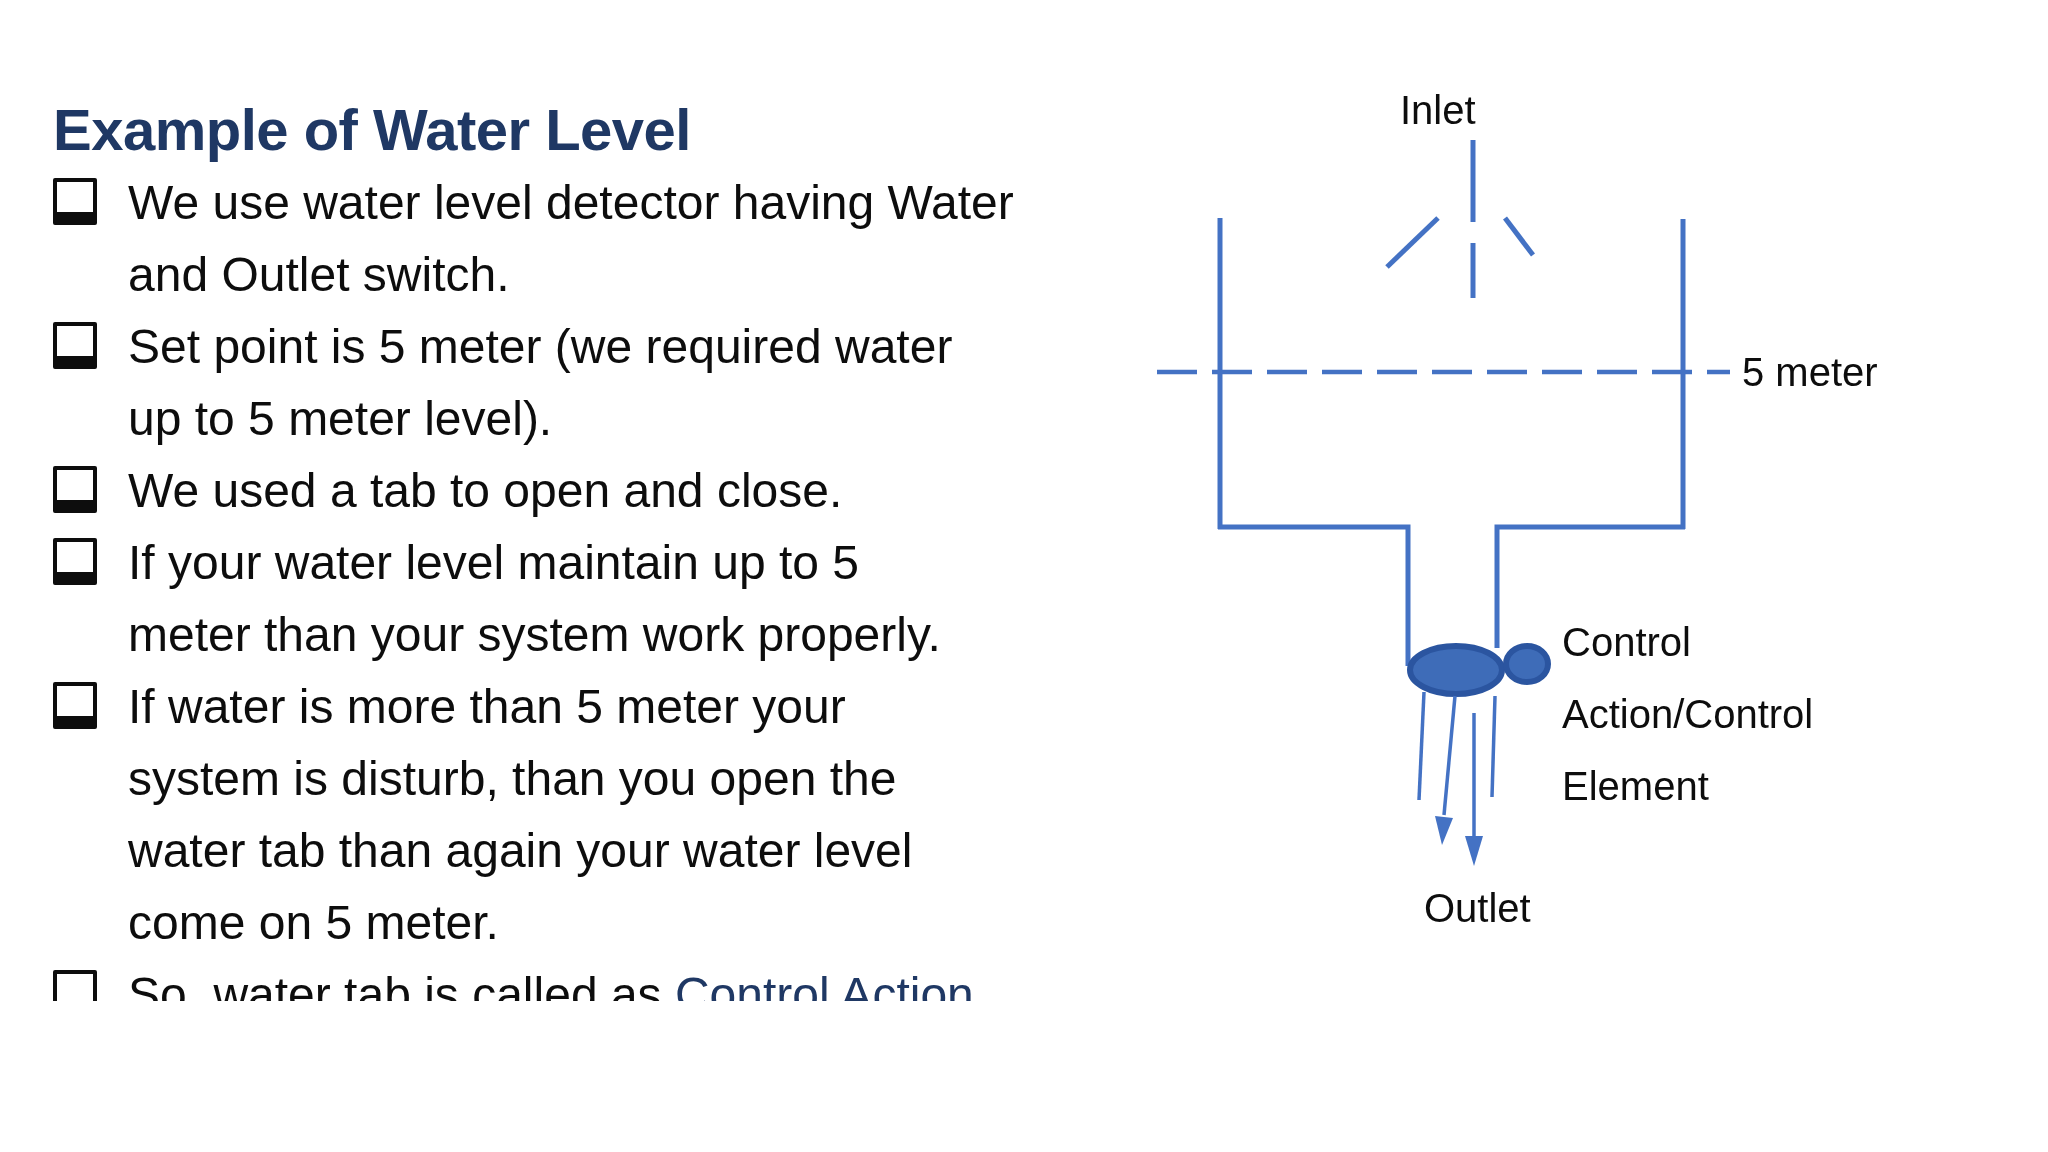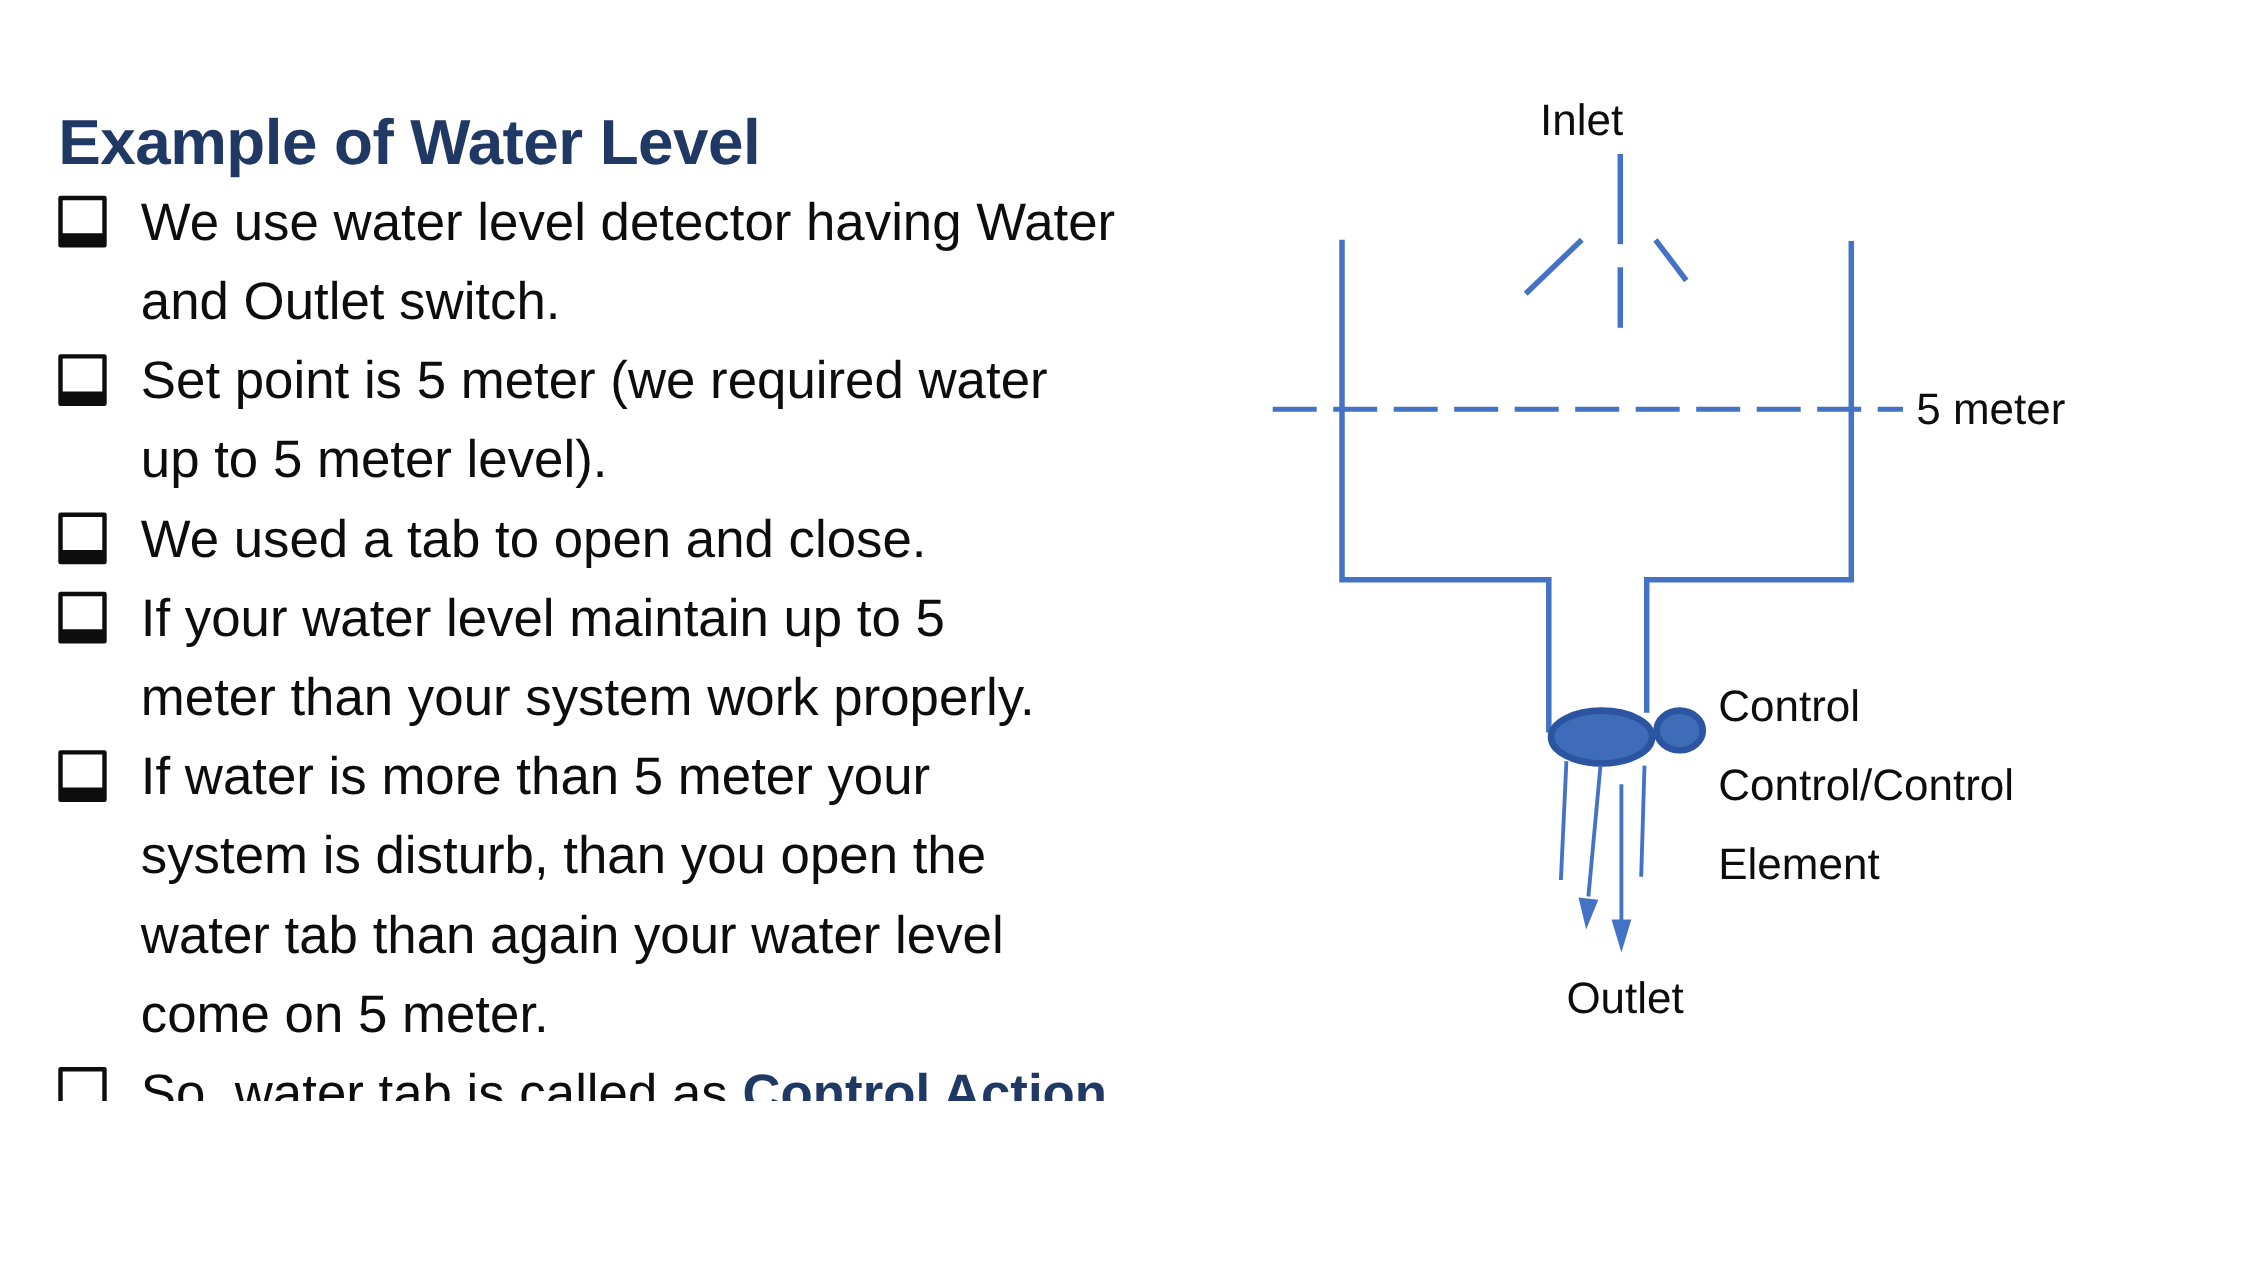--- a/index.html
+++ b/index.html
@@ -41,21 +41,21 @@
     border-bottom-width:13px;
     border-radius:2px;
     background:transparent;
   }
   .btext{
     font-size:48px;line-height:72px;
     white-space:pre-line;
     color:var(--body-black);
   }
   .btext.rich{white-space:normal;}
-  .navy-bold{font-weight:700;color:var(--title-navy);}
+  .navy-bold{font-weight:400;color:var(--title-navy);}
   
   .diagram-svg{position:absolute;left:0;top:0;pointer-events:none;}
   .stroke-accent{stroke:var(--accent-blue);fill:none;}
   .fill-accent{fill:var(--accent-blue);stroke:none;}
   .valve{fill:var(--valve-fill);stroke:var(--valve-stroke);stroke-width:6;}
   .dlabel{
     position:absolute;
     font-size:40px;line-height:72px;
     color:var(--body-black);
     white-space:pre-line;
@@ -137,17 +137,17 @@
     <line class="stroke-accent" stroke-width="3.5" x1="1455" y1="696" x2="1444" y2="815"></line>
     <polygon class="fill-accent" points="1442,845 1453,818 1435,816"></polygon>
     <line class="stroke-accent" stroke-width="3.5" x1="1474" y1="713" x2="1474" y2="838"></line>
     <polygon class="fill-accent" points="1474,866 1483,836 1465,836"></polygon>
     <line class="stroke-accent" stroke-width="3.5" x1="1495" y1="696" x2="1492" y2="797"></line>
   </svg>
 
   <div class="dlabel lbl-inlet">Inlet</div>
   <div class="dlabel lbl-setpoint">5 meter</div>
   <div class="dlabel lbl-control">Control
-Control/Control
+Action/Control
 Element</div>
   <div class="dlabel lbl-outlet">Outlet</div>
 
 </div>
 
 </body></html>

